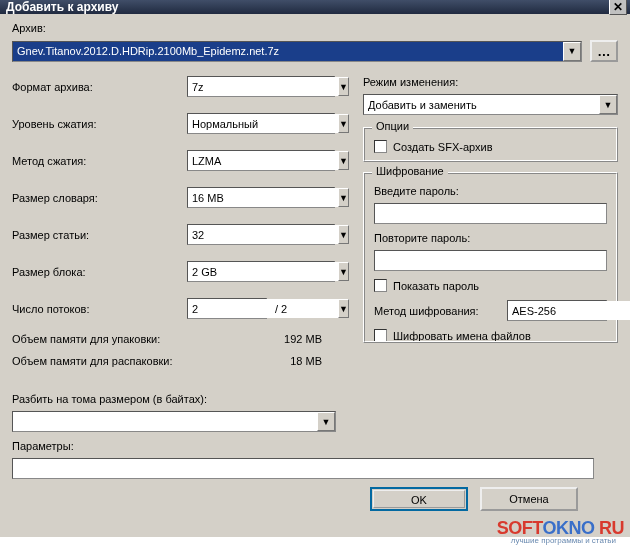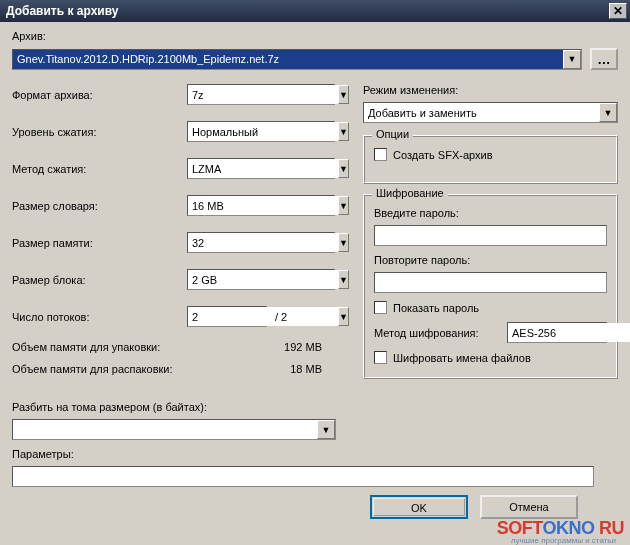--- a/index.html
+++ b/index.html
@@ -8,21 +8,21 @@
   font-size: 11px;
   background: #fff;
   width: 630px;
   height: 545px;
   overflow: hidden;
   position: relative;
 }
 .titlebar {
   background: linear-gradient(#404e68, #202a40);
   color: #fff;
-  height: 22px;
+  height: 14px;
   display: flex;
   align-items: center;
   padding: 0 3px 0 6px;
   font-size: 12px;
   font-weight: bold;
 }
 .title-text { flex: 1; }
 .close-btn {
   width: 18px; height: 16px;
   background: #c0c0c0;
@@ -76,21 +76,21 @@
 .info-grid .val { text-align:right; width:50px;}
 
 .split-label { margin-bottom:6px; }
 .split-combo { width: 324px; }
 
 .params-input { width: 582px; height:21px; border:1px solid #888; border-top-color:#555; border-left-color:#555; background:#fff; padding:2px 4px; font:inherit; }
 
 .fieldset {
   border: 1px solid #888; border-top-color:#fff; border-left-color:#fff;
   border-right-color:#888; border-bottom-color:#888;
-  position:relative; padding: 12px 10px 14px 10px; margin-bottom:10px;
+  position:relative; padding: 12px 10px 0 10px; margin-bottom:10px;
 }
 .fieldset::before {
   content: ""; position:absolute; inset:0;
   border:1px solid #fff; pointer-events:none;
   border-top-color:#888; border-left-color:#888;
 }
 .legend {
   position:absolute; top:-8px; left:8px; background:#d4d0c8; padding:0 4px;
   z-index:1;
 }
@@ -158,21 +158,21 @@
           <input class="combo-input" value="LZMA" style="">
           <div class="dd-btn">▼</div>
         </div>
 
         <div class="label">Размер словаря:</div>
         <div class="combo plain">
           <input class="combo-input" value="16 MB" style="">
           <div class="dd-btn">▼</div>
         </div>
 
-        <div class="label">Размер памяти:</div>
+        <div class="label">Размер статьи:</div>
         <div class="combo plain">
           <input class="combo-input" value="32" style="">
           <div class="dd-btn">▼</div>
         </div>
 
         <div class="label">Размер блока:</div>
         <div class="combo plain">
           <input class="combo-input" value="2 GB" style="">
           <div class="dd-btn">▼</div>
         </div>

